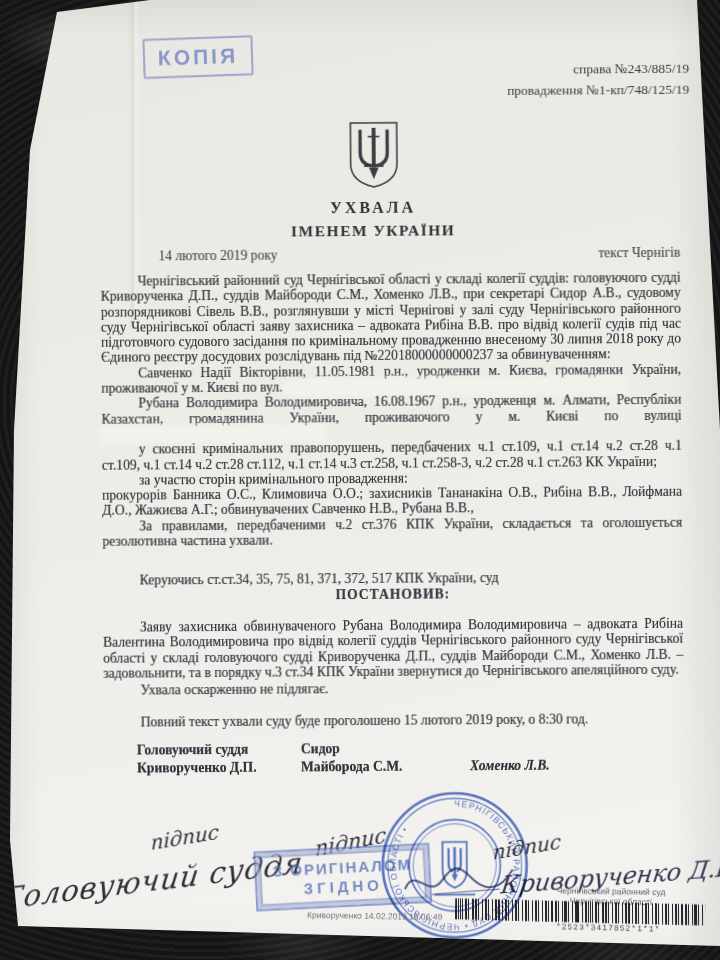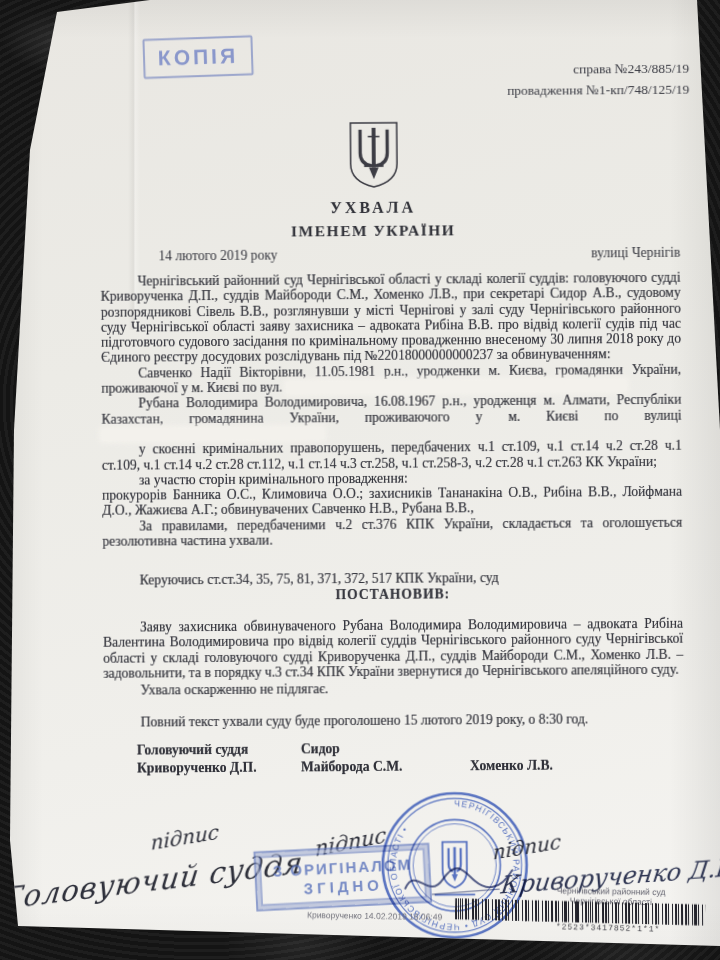--- a/index.html
+++ b/index.html
@@ -68,21 +68,21 @@
   .rw1{width:340px;}
   .rw2{width:222px;}
 
   
   .sig-block{position:relative;margin-top:12px;height:46px;font-size:13.6px;font-weight:bold;color:#2f3038;}
   .sig-block span{position:absolute;white-space:nowrap;}
   .s-r1c1{left:33px;top:0;}
   .s-r1c2{left:197px;top:0;}
   .s-r2c1{left:33px;top:18px;}
   .s-r2c2{left:197px;top:18px;}
-  .s-r2c3{left:366px;top:18px;}
+  .s-r2c3{left:366px;top:18px;font-style:italic;}
 
   
   .hand{position:absolute;font-family:"DejaVu Serif",serif;font-style:italic;color:#2d2f3a;white-space:nowrap;}
   .hw-sig1{left:148px;top:824px;font-size:20px;transform:rotate(-9deg) skewX(-10deg);}
   .hw-sig2{left:312px;top:830px;font-size:21px;transform:rotate(-11deg) skewX(-12deg);}
   .hw-sig3{left:490px;top:836px;font-size:20px;transform:rotate(-9deg) skewX(-10deg);}
   .hw-role{left:0px;top:862px;font-size:29px;transform:rotate(-6.5deg) skewX(-14deg);letter-spacing:1px;}
   .hw-name{left:498px;top:864px;font-size:24px;transform:rotate(-4deg) skewX(-12deg);color:#2e3552;}
 
   .clerk-squiggle{position:absolute;left:398px;top:855px;transform:rotate(-4deg);}
@@ -130,21 +130,21 @@
       </svg>
     </div>
 
     <div class="title-block">
       <div class="t1">УХВАЛА</div>
       <div class="t2">ІМЕНЕМ УКРАЇНИ</div>
     </div>
 
     <div class="date-row">
       <span class="d">14 лютого 2019 року</span>
-      <span>вулиці Чернігів</span>
+      <span>текст Чернігів</span>
     </div>
 
     <div class="doc-body">
       <p>Чернігівський районний суд Чернігівської області у складі колегії суддів: головуючого судді Криворученка Д.П., суддів Майбороди С.М., Хоменко Л.В., при секретарі Сидор А.В., судовому розпорядникові Сівель В.В., розглянувши у місті Чернігові у залі суду Чернігівського районного суду Чернігівської області заяву захисника – адвоката Рибіна В.В. про відвід колегії судів під час підготовчого судового засідання по кримінальному провадженню внесеному 30 липня 2018 року до Єдиного реєстру досудових розслідувань під №22018000000000237 за обвинуваченням:</p>
       <p><span>Савченко Надії Вікторівни, 11.05.1981 р.н., уродженки м. Києва, громадянки України, проживаючої у м. Києві по вул.</span> <span class="redact rw1"></span></p>
       <p><span>Рубана Володимира Володимировича, 16.08.1967 р.н., уродженця м. Алмати, Республіки Казахстан, громадянина України, проживаючого у м. Києві по вулиці</span> <span class="redact rw2"></span></p>
       <p>у скоєнні кримінальних правопорушень, передбачених ч.1 ст.109, ч.1 ст.14 ч.2 ст.28 ч.1 ст.109, ч.1 ст.14 ч.2 ст.28 ст.112, ч.1 ст.14 ч.3 ст.258, ч.1 ст.258-3, ч.2 ст.28 ч.1 ст.263 КК України;</p>
       <p>за участю сторін кримінального провадження:</p>
       <p class="noindent">прокурорів Банника О.С., Климовича О.О.; захисників Тананакіна О.В., Рибіна В.В., Лойфмана Д.О., Жажиєва А.Г.; обвинувачених Савченко Н.В., Рубана В.В.,</p>
       <p>За правилами, передбаченими ч.2 ст.376 КПК України, складається та оголошується резолютивна частина ухвали.</p>

